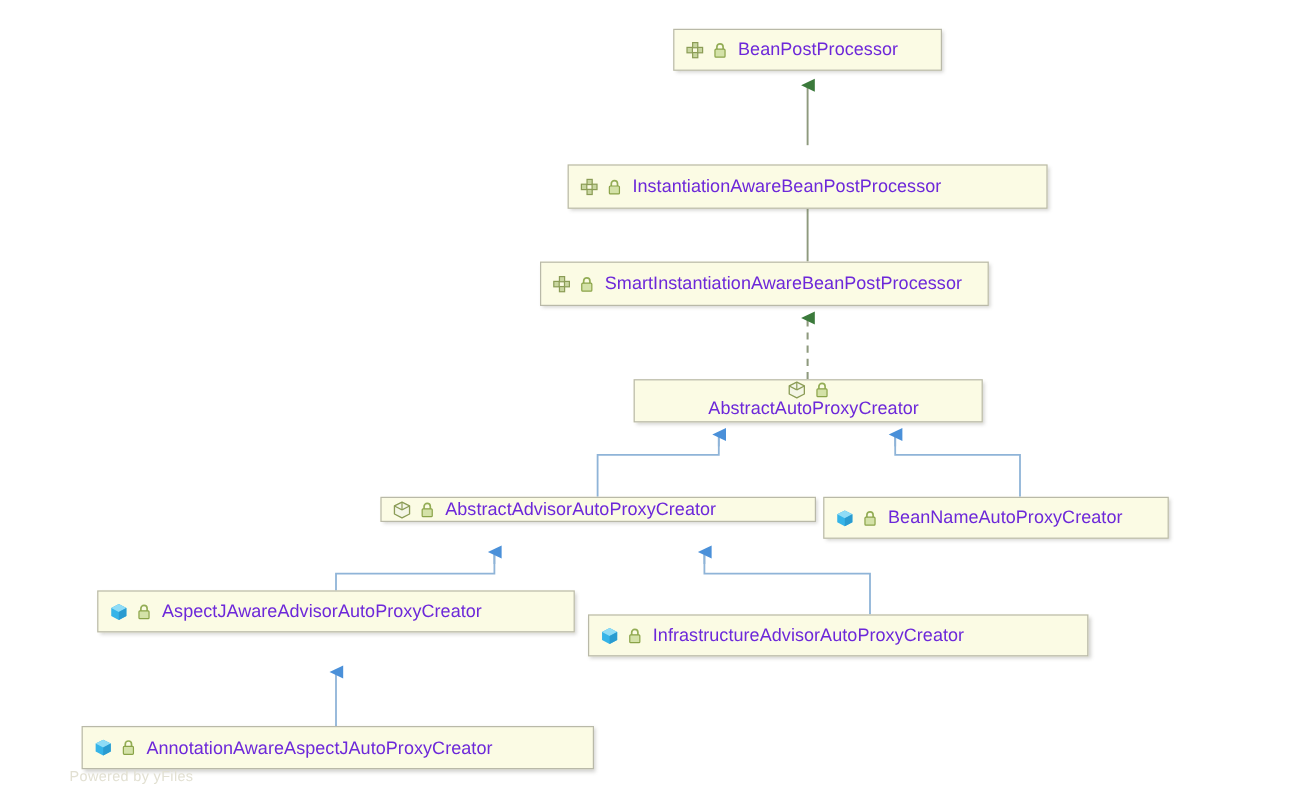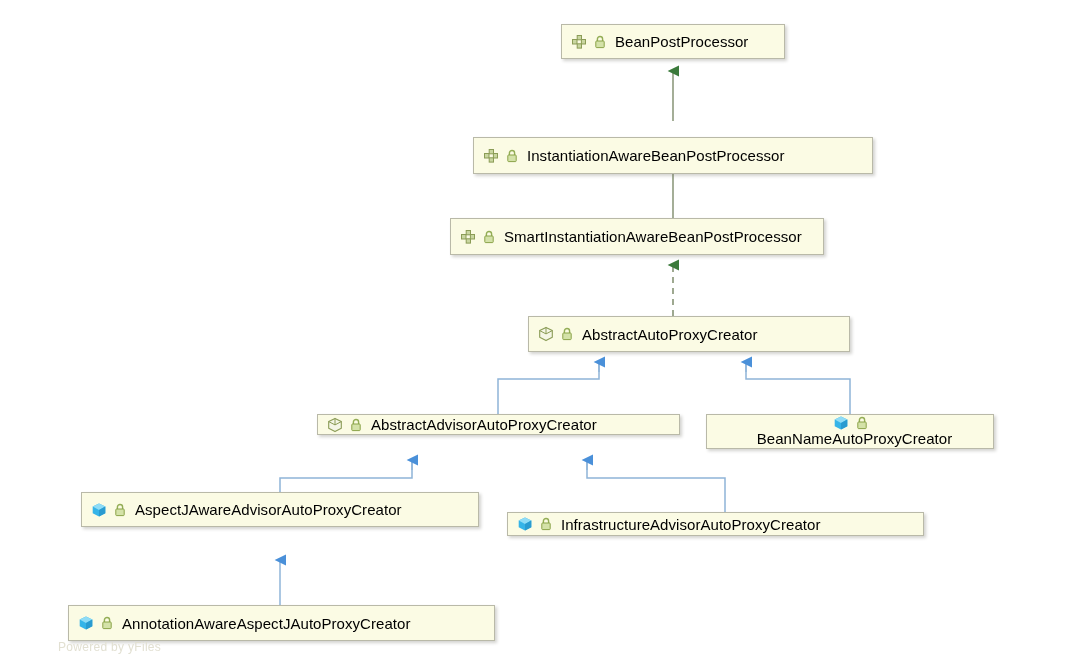--- a/index.html
+++ b/index.html
@@ -51,21 +51,21 @@
   }
   .node .lock-icon {
     width: 12px;
     height: 14px;
     display: block;
     margin-left: 7px;
   }
   .node .node-label {
     font-family: "Liberation Sans", sans-serif;
     font-size: 15px;
-    color: #000000;
+    color: #6d28d9;
     letter-spacing: 0.05px;
     white-space: nowrap;
     line-height: 1;
   }
   #watermark {
     position: absolute;
     left: 58px;
     top: 640px;
     font-family: "Liberation Sans", sans-serif;
     font-size: 12px;
@@ -172,21 +172,21 @@
               <rect x="10.4" y="5.5" width="4.1" height="4.5"></rect>
             </g>
           </svg>
           <svg class="lock-icon" viewBox="0 0 12 14" xmlns="http://www.w3.org/2000/svg">
             <path d="M3.4 6.2 L3.4 4.1 A2.6 2.6 0 0 1 8.6 4.1 L8.6 6.2" fill="none" stroke="#93ad55" stroke-width="1.4"></path>
             <rect x="1.8" y="6.0" width="8.4" height="6.6" rx="0.8" fill="#d4e2a8" stroke="#8aa348" stroke-width="1"></rect>
           </svg>
         </span>
         <span class="node-label">SmartInstantiationAwareBeanPostProcessor</span>
       </div>
-      <div class="node" style="left: 528px; top: 316px; width: 322px; height: 36px;">
+      <div class="node" style="left: 528px; top: 316px; width: 291px; height: 36px; flex-direction: column;">
         <span class="icons">
           <svg class="type-icon" viewBox="0 0 16 16" xmlns="http://www.w3.org/2000/svg">
             <g fill="#f4f6e6" stroke="#8b9c56" stroke-width="1.1" stroke-linejoin="round">
               <path d="M8 1.4 L14.3 4.6 L14.3 11.3 L8 14.6 L1.7 11.3 L1.7 4.6 Z"></path>
             </g>
             <g fill="none" stroke="#8b9c56" stroke-width="1">
               <path d="M8 1.4 L8 7.9"></path>
               <path d="M8 7.9 L14.3 4.6"></path>
               <path d="M8 7.9 L1.7 4.6"></path>
             </g>
@@ -210,21 +210,21 @@
               <path d="M8 7.9 L1.7 4.6"></path>
             </g>
           </svg>
           <svg class="lock-icon" viewBox="0 0 12 14" xmlns="http://www.w3.org/2000/svg">
             <path d="M3.4 6.2 L3.4 4.1 A2.6 2.6 0 0 1 8.6 4.1 L8.6 6.2" fill="none" stroke="#93ad55" stroke-width="1.4"></path>
             <rect x="1.8" y="6.0" width="8.4" height="6.6" rx="0.8" fill="#d4e2a8" stroke="#8aa348" stroke-width="1"></rect>
           </svg>
         </span>
         <span class="node-label">AbstractAdvisorAutoProxyCreator</span>
       </div>
-      <div class="node" style="left: 706px; top: 414px; width: 288px; height: 35px; flex-direction: column;">
+      <div class="node" style="left: 686px; top: 414px; width: 288px; height: 35px;">
         <span class="icons">
           <svg class="type-icon" viewBox="0 0 16 16" xmlns="http://www.w3.org/2000/svg">
             <path d="M8 1.4 L14.3 4.6 L14.3 11.3 L8 14.6 L1.7 11.3 L1.7 4.6 Z" fill="#35b4e8"></path>
             <path d="M8 1.4 L14.3 4.6 L8 7.9 L1.7 4.6 Z" fill="#8fdcf6"></path>
             <path d="M8 7.9 L14.3 4.6 L14.3 11.3 L8 14.6 Z" fill="#2a9bd0"></path>
           </svg>
           <svg class="lock-icon" viewBox="0 0 12 14" xmlns="http://www.w3.org/2000/svg">
             <path d="M3.4 6.2 L3.4 4.1 A2.6 2.6 0 0 1 8.6 4.1 L8.6 6.2" fill="none" stroke="#93ad55" stroke-width="1.4"></path>
             <rect x="1.8" y="6.0" width="8.4" height="6.6" rx="0.8" fill="#d4e2a8" stroke="#8aa348" stroke-width="1"></rect>
           </svg>
@@ -238,21 +238,21 @@
             <path d="M8 1.4 L14.3 4.6 L8 7.9 L1.7 4.6 Z" fill="#8fdcf6"></path>
             <path d="M8 7.9 L14.3 4.6 L14.3 11.3 L8 14.6 Z" fill="#2a9bd0"></path>
           </svg>
           <svg class="lock-icon" viewBox="0 0 12 14" xmlns="http://www.w3.org/2000/svg">
             <path d="M3.4 6.2 L3.4 4.1 A2.6 2.6 0 0 1 8.6 4.1 L8.6 6.2" fill="none" stroke="#93ad55" stroke-width="1.4"></path>
             <rect x="1.8" y="6.0" width="8.4" height="6.6" rx="0.8" fill="#d4e2a8" stroke="#8aa348" stroke-width="1"></rect>
           </svg>
         </span>
         <span class="node-label">AspectJAwareAdvisorAutoProxyCreator</span>
       </div>
-      <div class="node" style="left: 507px; top: 512px; width: 417px; height: 24px;">
+      <div class="node" style="left: 490px; top: 512px; width: 417px; height: 35px;">
         <span class="icons">
           <svg class="type-icon" viewBox="0 0 16 16" xmlns="http://www.w3.org/2000/svg">
             <path d="M8 1.4 L14.3 4.6 L14.3 11.3 L8 14.6 L1.7 11.3 L1.7 4.6 Z" fill="#35b4e8"></path>
             <path d="M8 1.4 L14.3 4.6 L8 7.9 L1.7 4.6 Z" fill="#8fdcf6"></path>
             <path d="M8 7.9 L14.3 4.6 L14.3 11.3 L8 14.6 Z" fill="#2a9bd0"></path>
           </svg>
           <svg class="lock-icon" viewBox="0 0 12 14" xmlns="http://www.w3.org/2000/svg">
             <path d="M3.4 6.2 L3.4 4.1 A2.6 2.6 0 0 1 8.6 4.1 L8.6 6.2" fill="none" stroke="#93ad55" stroke-width="1.4"></path>
             <rect x="1.8" y="6.0" width="8.4" height="6.6" rx="0.8" fill="#d4e2a8" stroke="#8aa348" stroke-width="1"></rect>
           </svg>

